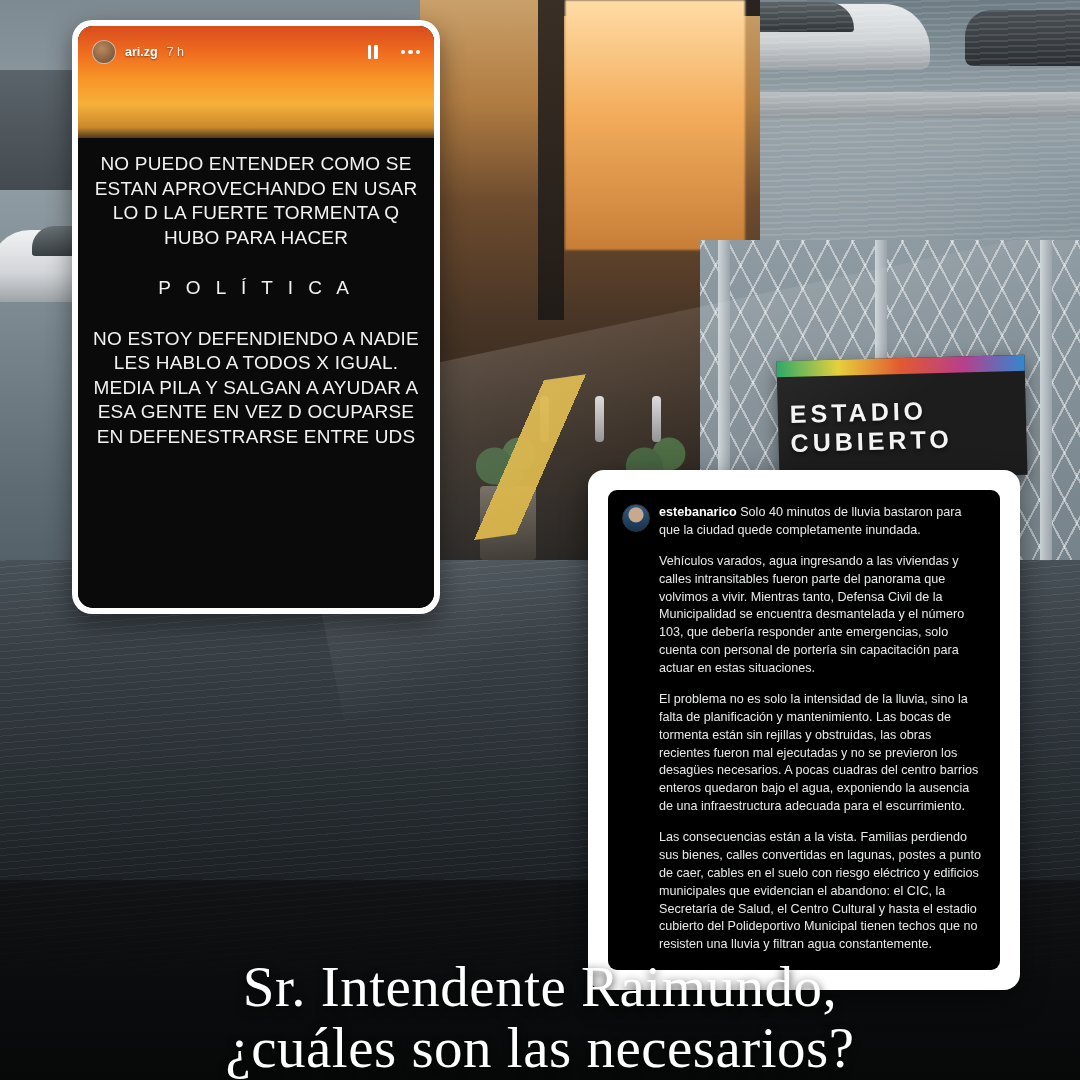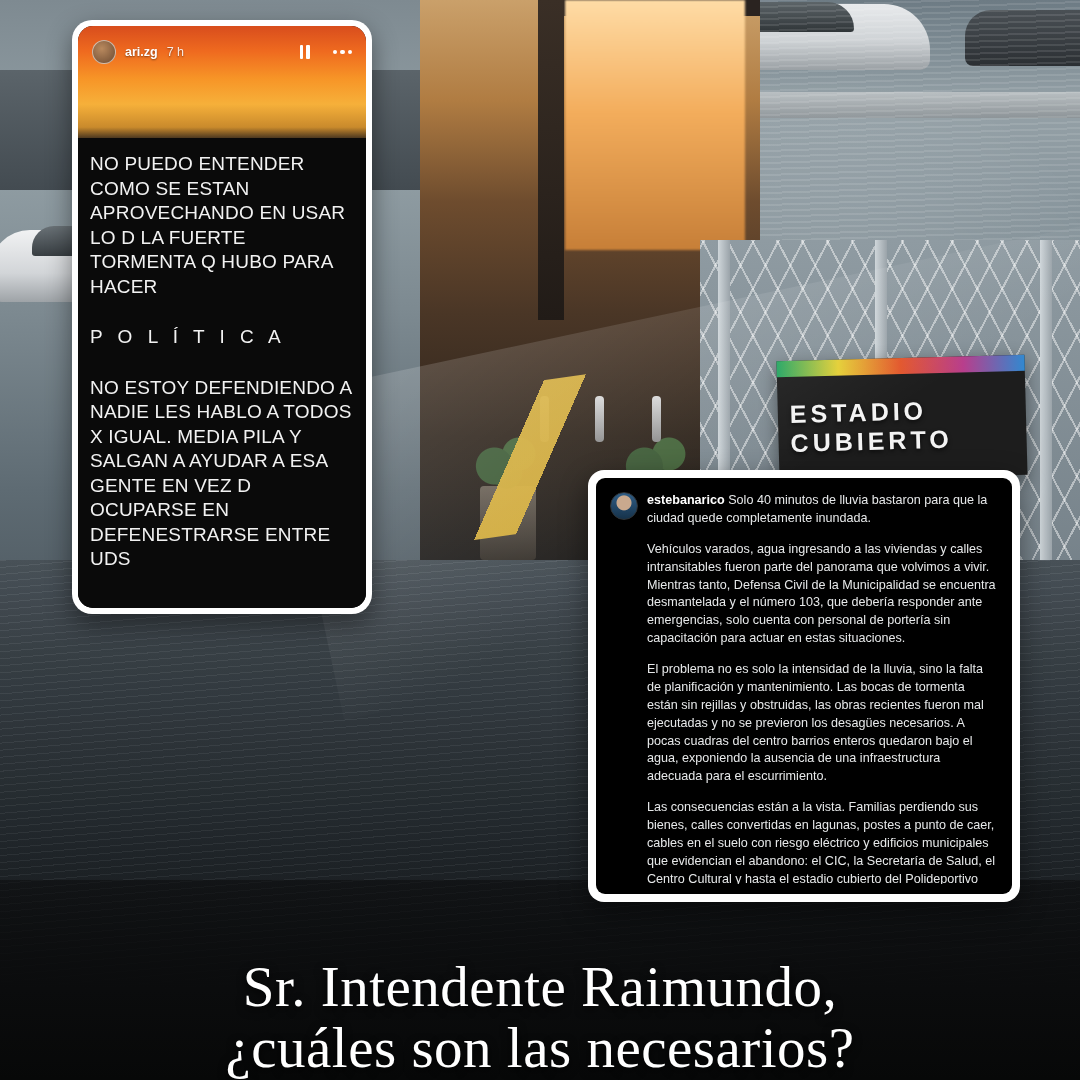--- a/index.html
+++ b/index.html
@@ -167,21 +167,21 @@
   
   .streak {
     position:absolute; left: 300px; top: 300px; width: 900px; height: 330px;
     background: linear-gradient(160deg, rgba(255,255,255,.18), rgba(255,255,255,0) 55%);
     transform: rotate(-12deg);
     pointer-events:none;
   }
 
   
   .story-card {
-    position: absolute; left: 72px; top: 20px; width: 300px; height: 594px;
+    position: absolute; left: 72px; top: 20px; width: 368px; height: 594px;
     background: #ffffff; border-radius: 20px; padding: 6px;
     box-shadow: 0 10px 26px rgba(0,0,0,.45);
     overflow: hidden;
   }
   .story-inner {
     position: relative; width: 100%; height: 100%;
     border-radius: 15px; overflow: hidden;
     background: #000;
   }
   .story-sky {
@@ -215,36 +215,36 @@
   }
   .more-icon { display: flex; gap: 3px; margin-left: 14px; }
   .more-icon i {
     display:block; width: 4.5px; height: 4.5px; border-radius: 50%; background:#fff;
   }
   .story-text {
     position: absolute; left: 0; top: 112px; width: 100%; height: calc(100% - 112px);
     background: #0a0a0a;
     padding: 14px 12px 0 12px;
     color: #f2f2f2;
-    text-align: left;
+    text-align: center;
     font-size: 19px;
     line-height: 1.29;
     letter-spacing: .2px;
     font-family: "Liberation Sans", sans-serif;
   }
   .story-text p { margin: 0 0 0 0; }
   .story-text .p-politica {
     margin: 26px 0 26px 0; letter-spacing: 5px; font-size: 19px;
   }
   .story-text .p-gap { margin-top: 20px; }
 
   
   .tweet-card {
-    position: absolute; left: 588px; top: 470px; width: 432px; height: 432px;
-    background: #ffffff; border-radius: 16px; padding: 8px;
+    position: absolute; left: 588px; top: 470px; width: 432px; height: 520px;
+    background: #ffffff; border-radius: 16px; padding: 20px;
     box-shadow: 0 10px 28px rgba(0,0,0,.45);
   }
   .tweet-inner {
     width: 100%; height: 100%;
     background: #000000; border-radius: 9px;
     padding: 14px 16px 10px 14px;
     overflow: hidden;
     display: flex; gap: 9px;
   }
   .tweet-avatar {

